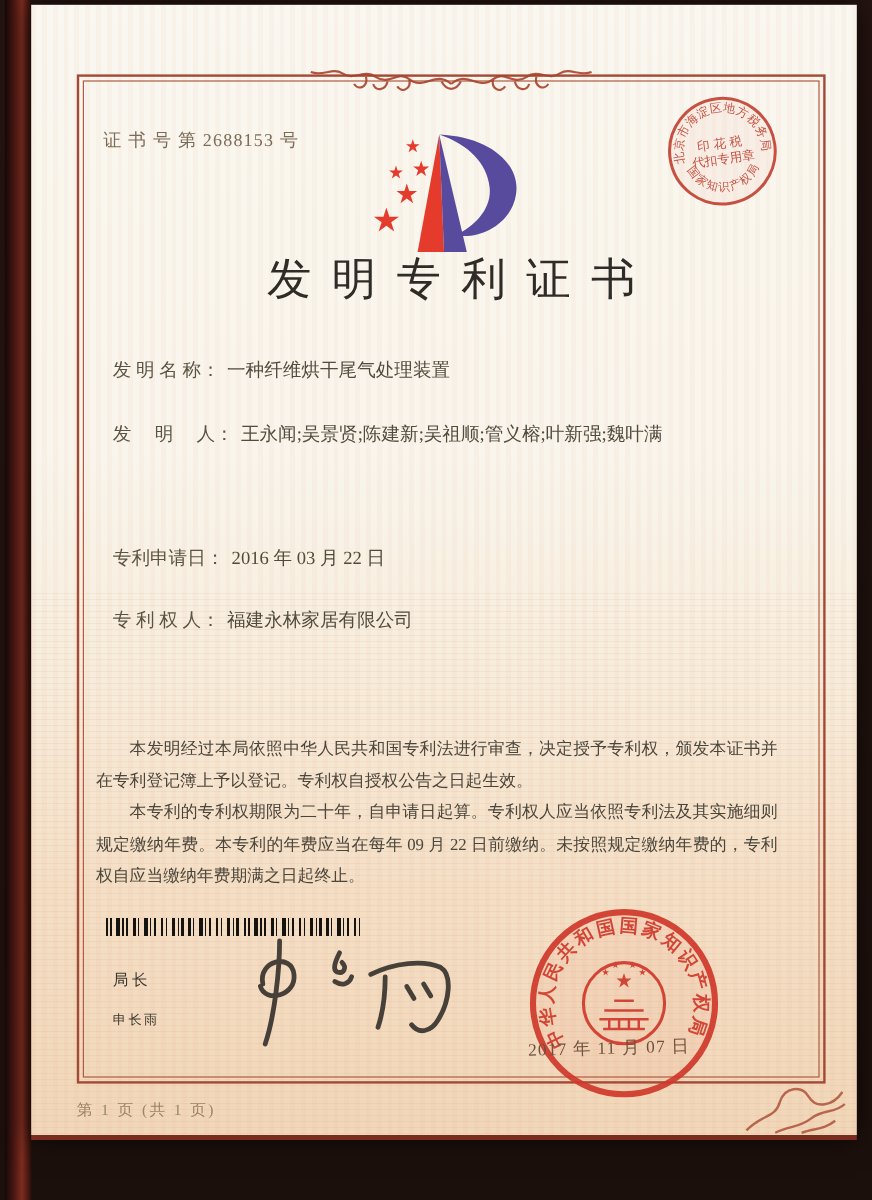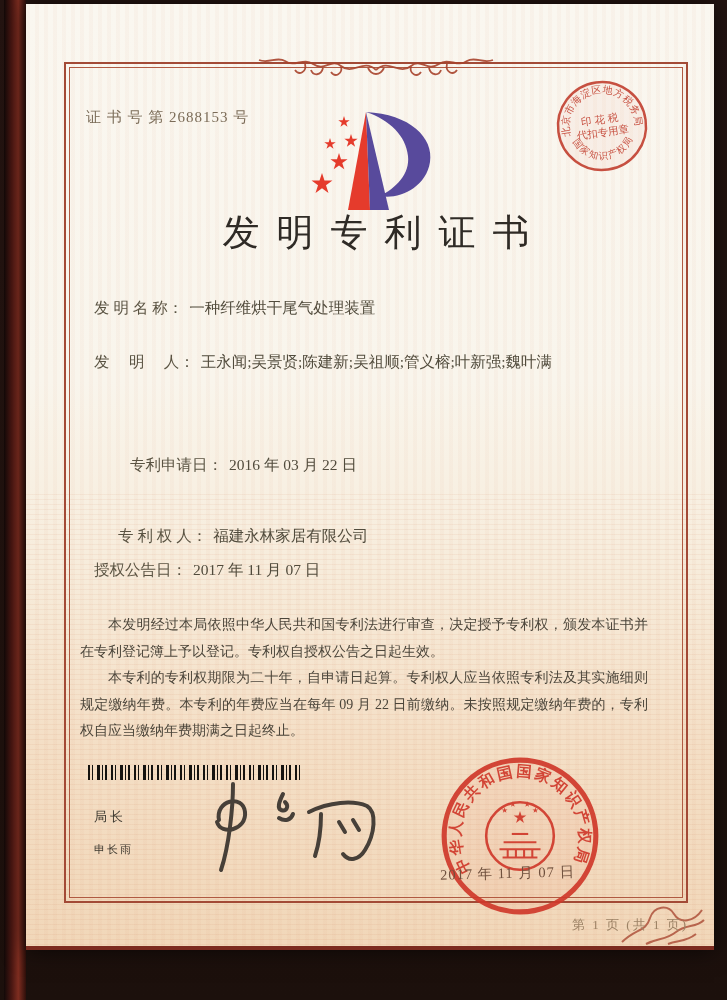--- a/index.html
+++ b/index.html
@@ -24,41 +24,41 @@
   .cert-no { position:absolute; left:60px; top:104px; font-size:15px; color:#7b6c58;
              letter-spacing:1px; }
   .logo { position:absolute; left:266px; top:100px; }
   .tax-stamp { position:absolute; left:528px; top:74px; transform:rotate(-8deg); opacity:.88; }
   .title { position:absolute; left:38px; top:204px; width:624px; text-align:center;
            font-size:37px; color:#2f2b26; letter-spacing:17px; text-indent:17px;font-family:Liberation Serif, serif; }
   .field-row { position:absolute; left:68px; font-size:15.5px; color:#55503f; white-space:nowrap; }
   .f-label { color:#5a5342; }
   .f-value { margin-left:6px; color:#514b3c; }
   .row-0 { top:294px;text-align:center; } .row-1 { top:348px; } .row-2 { top:401px; }
-  .row-3 { top:451px;margin-left:36px; } .row-4 { top:522px;margin-left:24px; } .row-5 { top:556px; }
+  .row-3 { top:451px; } .row-4 { top:503px; } .row-5 { top:556px; }
   .body-text { position:absolute; left:54px; top:608px; width:568px;
                font-size:14px; line-height:26.5px; color:#4b453a; text-align:justify; }
   .body-text p { text-indent:2em; }
   .barcode { position:absolute; left:62px; top:761px; width:212px; height:15px;
              background-image:repeating-linear-gradient(90deg,
                #151310 0px,#151310 2px,transparent 2px,transparent 4px,
                #151310 4px,#151310 5px,transparent 5px,transparent 9px,
                #151310 9px,#151310 12px,transparent 12px,transparent 14px,
                #151310 14px,#151310 15px,transparent 15px,transparent 17px,
                #151310 17px,#151310 19px,transparent 19px,transparent 23px); }
   .sig-role { position:absolute; left:68px; top:804px; font-size:13px; color:#3d382f;
               letter-spacing:3px; font-family:"Liberation Sans","DejaVu Sans",sans-serif; }
   .sig-name { position:absolute; left:68px; top:838px; font-size:11px; color:#3d382f;
               letter-spacing:2px; font-family:"Liberation Sans","DejaVu Sans",sans-serif; }
   .signature { position:absolute; left:165px; top:770px; }
   .seal { position:absolute; left:412px; top:750px; opacity:.92; }
   .seal-date { position:absolute; left:414px; top:860px; font-size:14.5px; color:#70513e;
                letter-spacing:1px; transform:rotate(-1.5deg); white-space:nowrap; }
   .corner-flourish { position:absolute; left:590px; top:882px; opacity:.75; }
-  .footer { position:absolute; left:38px; top:912px; width:624px; text-align:right;
+  .footer { position:absolute; left:38px; top:912px; width:624px; text-align:left;
             font-size:13px; color:#9c8265; letter-spacing:2px;font-family:Liberation Serif, serif; }
   svg text { font-family:"Liberation Serif","DejaVu Serif",serif; }
 </style>
 </head>
 <body>
 
 <div class="scan-bg">
   <div class="binding-strip"></div>
 
   <div class="page">
@@ -119,23 +119,20 @@
     </div>
     <div class="field-row row-1">
       <span class="f-label">发　 明　 人：</span><span class="f-value">王永闻;吴景贤;陈建新;吴祖顺;管义榕;叶新强;魏叶满</span>
     </div>
     <div class="field-row row-3">
       <span class="f-label">专利申请日：</span><span class="f-value">2016 年 03 月 22 日</span>
     </div>
     <div class="field-row row-4">
       <span class="f-label">专 利 权 人：</span><span class="f-value">福建永林家居有限公司</span>
     </div>
-    <div class="field-row row-5">
-      <span class="f-label">授权公告日：</span><span class="f-value">2017 年 11 月 07 日</span>
-    </div>
 
     <div class="body-text">
       <p>本发明经过本局依照中华人民共和国专利法进行审查，决定授予专利权，颁发本证书并在专利登记簿上予以登记。专利权自授权公告之日起生效。</p>
       <p>本专利的专利权期限为二十年，自申请日起算。专利权人应当依照专利法及其实施细则规定缴纳年费。本专利的年费应当在每年 09 月 22 日前缴纳。未按照规定缴纳年费的，专利权自应当缴纳年费期满之日起终止。</p>
     </div>
 
     <div class="barcode"></div>
 
     <div class="sig-role">局长</div>
     <div class="sig-name">申长雨</div>

